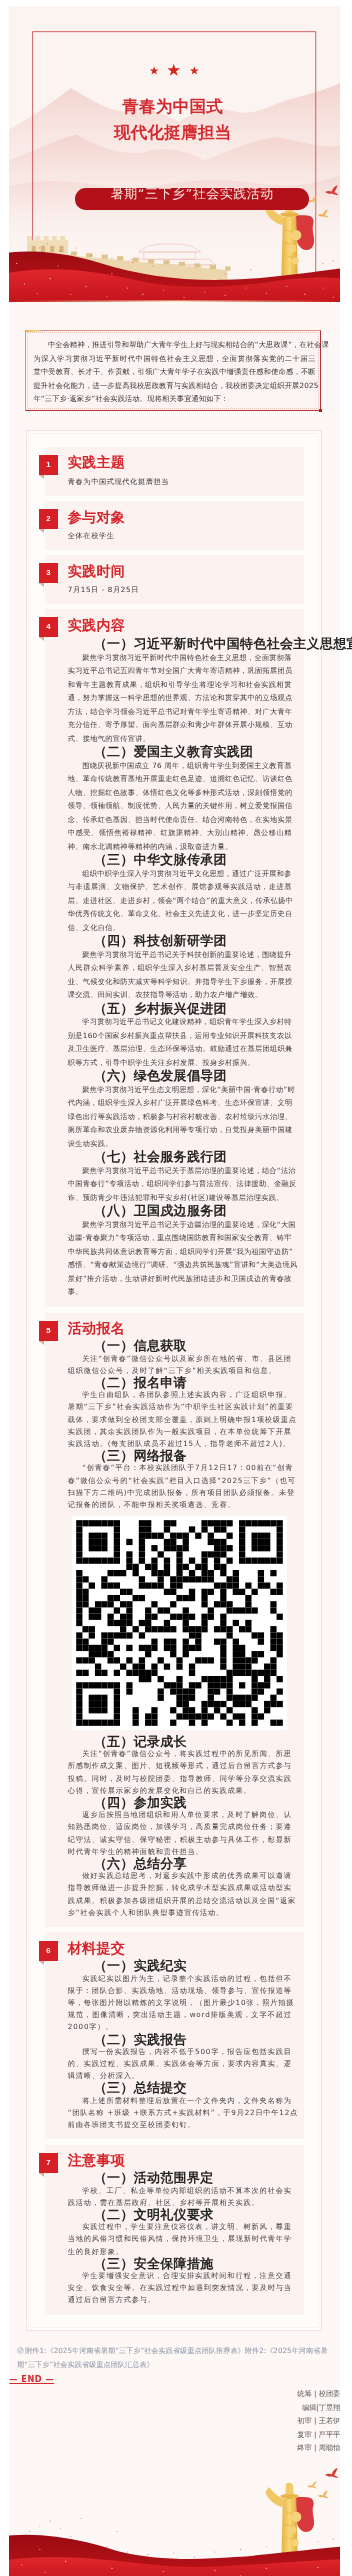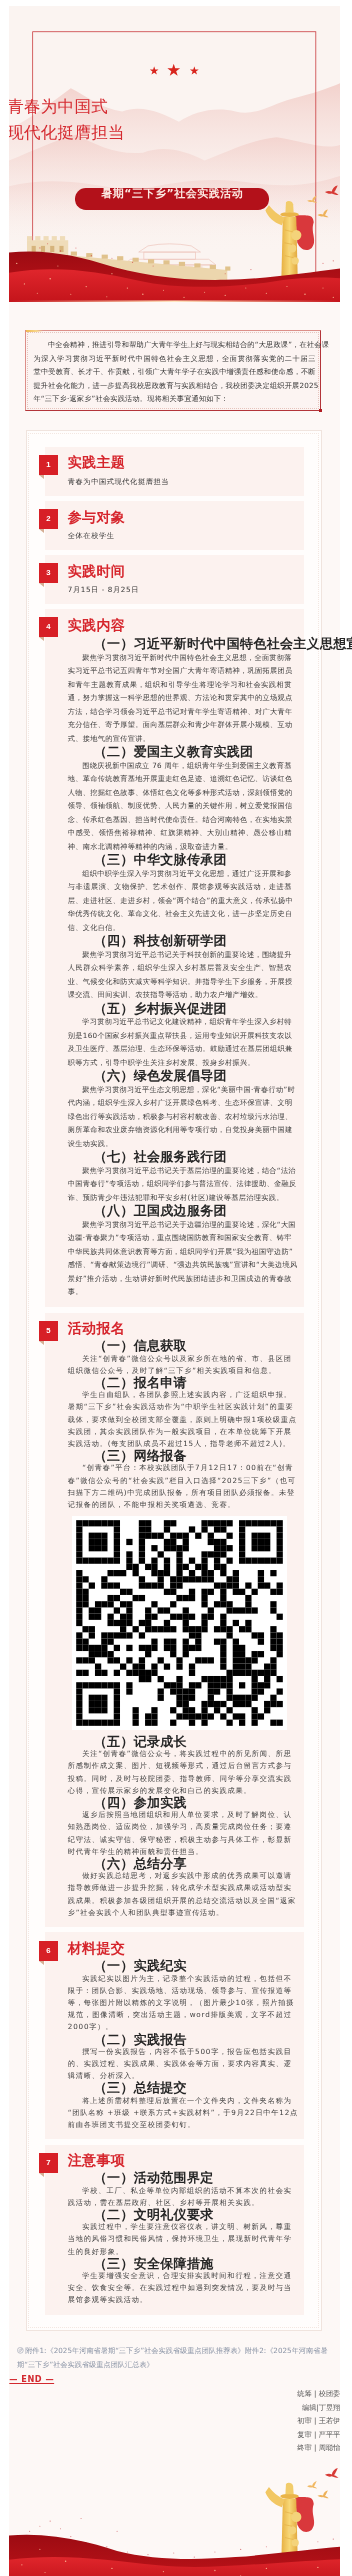--- a/index.html
+++ b/index.html
@@ -11,28 +11,28 @@
   }
   .defs { position: absolute; width: 0; height: 0; overflow: hidden; }
   .panel {
     position: absolute; left: 9.3px; top: 6.2px; width: 331px; height: 2567px;
     background: #fdf8f6;
   }
   
   .banner { position: relative; width: 331px; height: 296px; overflow: hidden; }
   .banner > svg { position: absolute; left: 0; top: 0; }
   .banner-title {
-    position: absolute; left: 0; top: 88px; width: 331px; 
+    position: absolute; left: 0; top: 88px; width: 331px; text-align: center;
     color: #d52a30; font-size: 16.5px; line-height: 26px; letter-spacing: 0.3px;
-    transform: translateX(-2.1px); white-space: nowrap;
+    transform: translateX(-2.1px); white-space: nowrap; font-weight: bold;
   }
   .pill {
-    position: absolute; left: 66px; top: 182px; width: 194px; height: 21.6px;
+    position: absolute; left: 66px; top: 182px; width: 234px; height: 21.6px;
     border-radius: 10.8px; background: #b3111a; color: #fbe8e1;
-    font-size: 11px; font-weight: bold; line-height: 12.4px; text-align: center;
+    font-size: 13px; font-weight: normal; line-height: 12.4px; text-align: center;
     letter-spacing: 0.5px; white-space: nowrap;
   }
   
   .intro {
     position: relative; margin: 28px 0 0 16px; width: 296px; height: 81px;
     border: 0.5px solid #dc8f89; border-right-color: #b3353a; border-bottom-color: #b3353a;
     background: #fcf4f2; padding: 7.2px 4.6px 0 7.2px;
   }
   .intro::before {
     content: ""; position: absolute; left: 1px; top: 1px; right: 1px; bottom: 1px;
@@ -1080,21 +1080,21 @@
               <div class="line">生的良好形象。</div>
             </div>
 
           </div>
 
           <div class="block">
             <div class="sub-heading">（三）安全保障措施</div>
             <div class="para">
               <div class="line">学生要增强安全意识，合理安排实践时间和行程，注意交通</div>
               <div class="line">安全、饮食安全等。在实践过程中如遇到突发情况，要及时与当</div>
-              <div class="line">展馆参观等实践活动。</div>
+              <div class="line">通过后台留言方式参与。</div>
             </div>
 
           </div>
         </div>
     </div>
 
   </div>
 
   <div class="attach">
     <svg class="clip" viewBox="0 0 16 16">

